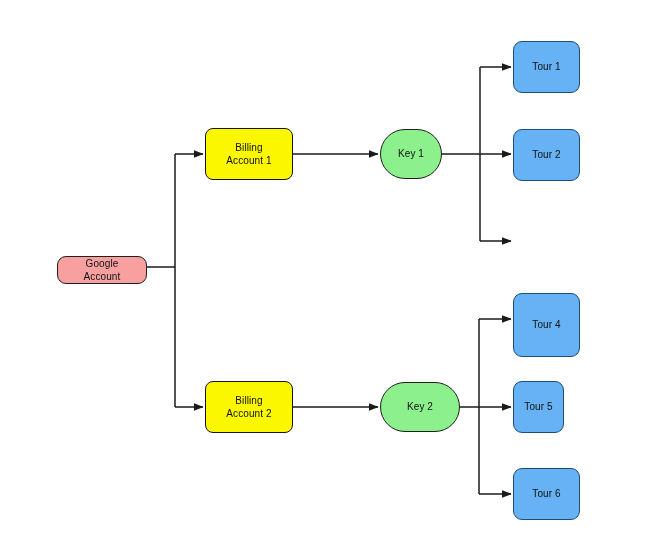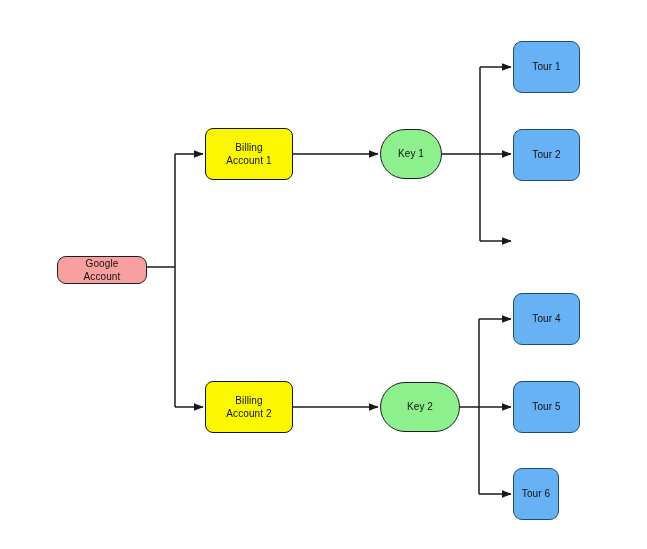--- a/index.html
+++ b/index.html
@@ -91,17 +91,17 @@
 
   <div class="node billing" style="left: 205px; top: 381px; width: 88px; height: 52px; background: rgb(250, 247, 0);">Billing
 Account 2</div>
 
   <div class="node key" style="left: 380px; top: 129px; width: 62px; height: 50px; background: rgb(140, 240, 140);">Key 1</div>
 
   <div class="node key" style="left: 380px; top: 382px; width: 80px; height: 50px; background: rgb(140, 240, 140);">Key 2</div>
 
   <div class="node tour" style="left: 513px; top: 41px; width: 67px; height: 52px; background: rgb(102, 178, 245);">Tour 1</div>
   <div class="node tour" style="left: 513px; top: 129px; width: 67px; height: 52px; background: rgb(102, 178, 245); text-align: right;">Tour 2</div>
-  <div class="node tour" style="left: 513px; top: 293px; width: 67px; height: 52px; background: rgb(102, 178, 245);">Tour 4</div>
-  <div class="node tour" style="left: 513px; top: 381px; width: 67px; height: 52px; background: rgb(102, 178, 245);">Tour 5</div>
-  <div class="node tour" style="left: 513px; top: 468px; width: 46px; height: 52px; background: rgb(102, 178, 245);">Tour 6</div>
+  <div class="node tour" style="left: 513px; top: 293px; width: 67px; height: 64px; background: rgb(102, 178, 245);">Tour 4</div>
+  <div class="node tour" style="left: 513px; top: 381px; width: 51px; height: 52px; background: rgb(102, 178, 245);">Tour 5</div>
+  <div class="node tour" style="left: 513px; top: 468px; width: 67px; height: 52px; background: rgb(102, 178, 245);">Tour 6</div>
 
 </div>
 
 </body></html>

